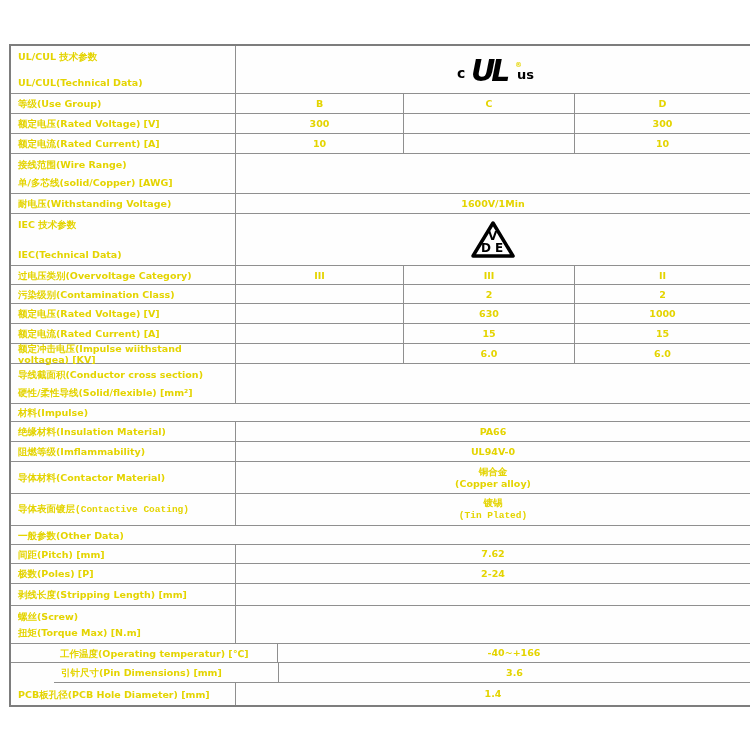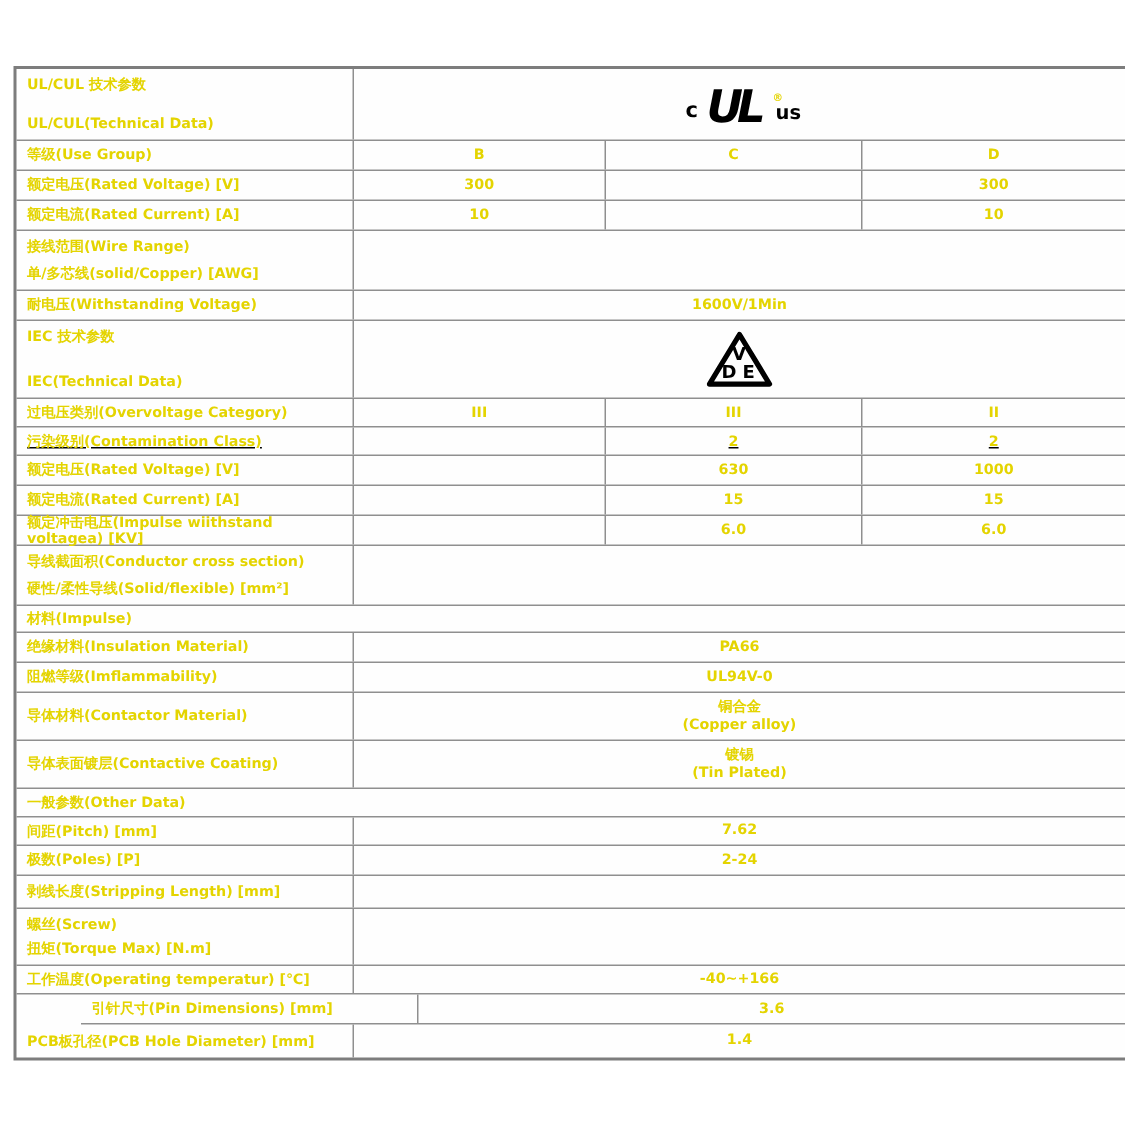--- a/index.html
+++ b/index.html
@@ -111,21 +111,21 @@
 </div>
     </div>
     <div class="row bcd" style="height: 19px;">
       <div class="cell label">
         <span>过电压类别(Overvoltage Category)</span>
       </div>
       <div class="cell val col-b">III</div>
       <div class="cell val col-c">III</div>
       <div class="cell val col-d last">II</div>
     </div>
-    <div class="row bcd" style="height: 19px; text-decoration: underline;">
+    <div class="row bcd" style="height: 19px;">
       <div class="cell label">
         <span>污染级别(Contamination Class)</span>
       </div>
       <div class="cell val col-b"></div>
       <div class="cell val col-c">2</div>
       <div class="cell val col-d last">2</div>
     </div>
     <div class="row bcd" style="height: 20px;">
       <div class="cell label">
         <span>额定电压(Rated Voltage) [V]</span>
@@ -180,21 +180,21 @@
     </div>
     <div class="row merged" style="height: 32px;">
       <div class="cell label">
         <span>导体材料(Contactor Material)</span>
       </div>
       <div class="cell val merged last">
         <span class="vline">铜合金</span>
         <span class="vline">(Copper alloy)</span>
       </div>
     </div>
-    <div class="row merged" style="height: 32px;">
+    <div class="row merged" style="height: 32px; font-family: Liberation Mono, monospace;">
       <div class="cell label">
         <span>导体表面镀层(Contactive Coating)</span>
       </div>
       <div class="cell val merged last">
         <span class="vline">镀锡</span>
         <span class="vline">(Tin Plated)</span>
       </div>
     </div>
     <div class="row section" style="height: 19px;">
       <div class="cell label">
@@ -223,21 +223,21 @@
       </div>
       <div class="cell val merged last"></div>
     </div>
     <div class="row merged" style="height: 38px;">
       <div class="cell label multi">
         <span>螺丝(Screw)</span>
         <span>扭矩(Torque Max) [N.m]</span>
       </div>
       <div class="cell val merged last"></div>
     </div>
-    <div class="row merged" style="height: 19px;">
+    <div class="row merged" style="height: 19px; padding-left: 42px;">
       <div class="cell label">
         <span>工作温度(Operating temperatur)  [℃]</span>
       </div>
       <div class="cell val merged last">
         <span class="vline">-40~+166</span>
       </div>
     </div>
     <div class="row merged" style="height: 20px; margin-left: 43px;">
       <div class="cell label">
         <span>引针尺寸(Pin Dimensions)  [mm]</span>

